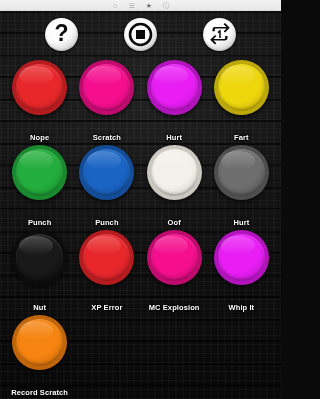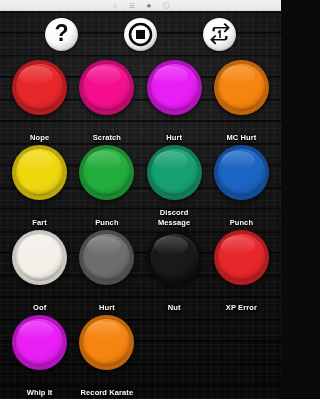--- a/index.html
+++ b/index.html
@@ -177,116 +177,107 @@
 
     <div class="pad-cell">
       <div class="pad">
         <span class="rim" style="background: radial-gradient(circle at 50% 46%, rgb(178, 19, 189) 60%, rgb(178, 19, 189) 78%, rgba(0, 0, 0, 0.55) 100%);"></span>
         <span class="face" style="background: radial-gradient(circle at 38% 30%, rgb(232, 30, 245) 0%, rgb(232, 30, 245) 55%, rgb(178, 19, 189) 100%); box-shadow: rgba(0, 0, 0, 0.3) 0px -2px 3px inset, rgba(255, 255, 255, 0.18) 0px 1px 2px inset;"></span>
         <span class="gloss"></span>
       </div>
       <div class="pad-label">Hurt</div>
     </div>
 
+
+    <div class="pad-cell">
+      <div class="pad">
+        <span class="rim" style="background: radial-gradient(circle at 50% 46%, rgb(189, 168, 10) 60%, rgb(189, 168, 10) 78%, rgba(0, 0, 0, 0.55) 100%);"></span>
+        <span class="face" style="background: radial-gradient(circle at 38% 30%, rgb(239, 215, 14) 0%, rgb(239, 215, 14) 55%, rgb(189, 168, 10) 100%); box-shadow: rgba(0, 0, 0, 0.3) 0px -2px 3px inset, rgba(255, 255, 255, 0.18) 0px 1px 2px inset;"></span>
+        <span class="gloss"></span>
+      </div>
+      <div class="pad-label">Fart</div>
+    </div>
+
+    <div class="pad-cell">
+      <div class="pad">
+        <span class="rim" style="background: radial-gradient(circle at 50% 46%, rgb(26, 138, 46) 60%, rgb(26, 138, 46) 78%, rgba(0, 0, 0, 0.55) 100%);"></span>
+        <span class="face" style="background: radial-gradient(circle at 38% 30%, rgb(35, 173, 60) 0%, rgb(35, 173, 60) 55%, rgb(26, 138, 46) 100%); box-shadow: rgba(0, 0, 0, 0.3) 0px -2px 3px inset, rgba(255, 255, 255, 0.18) 0px 1px 2px inset;"></span>
+        <span class="gloss"></span>
+      </div>
+      <div class="pad-label">Punch</div>
+    </div>
+
+
+
+    <div class="pad-cell">
+      <div class="pad">
+        <span class="rim" style="background: radial-gradient(circle at 50% 46%, rgb(19, 77, 154) 60%, rgb(19, 77, 154) 78%, rgba(0, 0, 0, 0.55) 100%);"></span>
+        <span class="face" style="background: radial-gradient(circle at 38% 30%, rgb(26, 100, 196) 0%, rgb(26, 100, 196) 55%, rgb(19, 77, 154) 100%); box-shadow: rgba(0, 0, 0, 0.3) 0px -2px 3px inset, rgba(255, 255, 255, 0.18) 0px 1px 2px inset;"></span>
+        <span class="gloss"></span>
+      </div>
+      <div class="pad-label">Punch</div>
+    </div>
+
+    <div class="pad-cell">
+      <div class="pad">
+        <span class="rim" style="background: radial-gradient(circle at 50% 46%, rgb(201, 199, 192) 60%, rgb(201, 199, 192) 78%, rgba(0, 0, 0, 0.55) 100%);"></span>
+        <span class="face" style="background: radial-gradient(circle at 38% 30%, rgb(242, 240, 233) 0%, rgb(242, 240, 233) 55%, rgb(201, 199, 192) 100%); box-shadow: rgba(0, 0, 0, 0.3) 0px -2px 3px inset, rgba(255, 255, 255, 0.18) 0px 1px 2px inset;"></span>
+        <span class="gloss"></span>
+      </div>
+      <div class="pad-label">Oof</div>
+    </div>
+
+    <div class="pad-cell">
+      <div class="pad">
+        <span class="rim" style="background: radial-gradient(circle at 50% 46%, rgb(78, 78, 78) 60%, rgb(78, 78, 78) 78%, rgba(0, 0, 0, 0.55) 100%);"></span>
+        <span class="face" style="background: radial-gradient(circle at 38% 30%, rgb(110, 110, 110) 0%, rgb(110, 110, 110) 55%, rgb(78, 78, 78) 100%); box-shadow: rgba(0, 0, 0, 0.3) 0px -2px 3px inset, rgba(255, 255, 255, 0.18) 0px 1px 2px inset;"></span>
+        <span class="gloss"></span>
+      </div>
+      <div class="pad-label">Hurt</div>
+    </div>
+
+    <div class="pad-cell">
+      <div class="pad">
+        <span class="rim" style="background: radial-gradient(circle at 50% 46%, rgb(12, 12, 12) 60%, rgb(12, 12, 12) 78%, rgba(0, 0, 0, 0.55) 100%);"></span>
+        <span class="face" style="background: radial-gradient(circle at 38% 30%, rgb(25, 25, 25) 0%, rgb(25, 25, 25) 55%, rgb(12, 12, 12) 100%); box-shadow: rgba(0, 0, 0, 0.3) 0px -2px 3px inset, rgba(255, 255, 255, 0.18) 0px 1px 2px inset;"></span>
+        <span class="gloss"></span>
+      </div>
+      <div class="pad-label">Nut</div>
+    </div>
+
+    <div class="pad-cell">
+      <div class="pad">
+        <span class="rim" style="background: radial-gradient(circle at 50% 46%, rgb(181, 27, 31) 60%, rgb(181, 27, 31) 78%, rgba(0, 0, 0, 0.55) 100%);"></span>
+        <span class="face" style="background: radial-gradient(circle at 38% 30%, rgb(232, 39, 43) 0%, rgb(232, 39, 43) 55%, rgb(181, 27, 31) 100%); box-shadow: rgba(0, 0, 0, 0.3) 0px -2px 3px inset, rgba(255, 255, 255, 0.18) 0px 1px 2px inset;"></span>
+        <span class="gloss"></span>
+      </div>
+      <div class="pad-label">XP Error</div>
+    </div>
+
+    <div class="pad-cell">
+      <div class="pad">
+        <span class="rim" style="background: radial-gradient(circle at 50% 46%, rgb(192, 10, 110) 60%, rgb(192, 10, 110) 78%, rgba(0, 0, 0, 0.55) 100%);"></span>
+        <span class="face" style="background: radial-gradient(circle at 38% 30%, rgb(245, 15, 142) 0%, rgb(245, 15, 142) 55%, rgb(192, 10, 110) 100%); box-shadow: rgba(0, 0, 0, 0.3) 0px -2px 3px inset, rgba(255, 255, 255, 0.18) 0px 1px 2px inset;"></span>
+        <span class="gloss"></span>
+      </div>
+      <div class="pad-label">MC Explosion</div>
+    </div>
+
+    <div class="pad-cell">
+      <div class="pad">
+        <span class="rim" style="background: radial-gradient(circle at 50% 46%, rgb(178, 19, 189) 60%, rgb(178, 19, 189) 78%, rgba(0, 0, 0, 0.55) 100%);"></span>
+        <span class="face" style="background: radial-gradient(circle at 38% 30%, rgb(232, 30, 245) 0%, rgb(232, 30, 245) 55%, rgb(178, 19, 189) 100%); box-shadow: rgba(0, 0, 0, 0.3) 0px -2px 3px inset, rgba(255, 255, 255, 0.18) 0px 1px 2px inset;"></span>
+        <span class="gloss"></span>
+      </div>
+      <div class="pad-label">Whip It</div>
+    </div>
+
     <div class="pad-cell">
       <div class="pad">
         <span class="rim" style="background: radial-gradient(circle at 50% 46%, rgb(192, 101, 10) 60%, rgb(192, 101, 10) 78%, rgba(0, 0, 0, 0.55) 100%);"></span>
         <span class="face" style="background: radial-gradient(circle at 38% 30%, rgb(245, 132, 16) 0%, rgb(245, 132, 16) 55%, rgb(192, 101, 10) 100%); box-shadow: rgba(0, 0, 0, 0.3) 0px -2px 3px inset, rgba(255, 255, 255, 0.18) 0px 1px 2px inset;"></span>
         <span class="gloss"></span>
       </div>
-      <div class="pad-label">MC Hurt</div>
-    </div>
-
-    <div class="pad-cell">
-      <div class="pad">
-        <span class="rim" style="background: radial-gradient(circle at 50% 46%, rgb(189, 168, 10) 60%, rgb(189, 168, 10) 78%, rgba(0, 0, 0, 0.55) 100%);"></span>
-        <span class="face" style="background: radial-gradient(circle at 38% 30%, rgb(239, 215, 14) 0%, rgb(239, 215, 14) 55%, rgb(189, 168, 10) 100%); box-shadow: rgba(0, 0, 0, 0.3) 0px -2px 3px inset, rgba(255, 255, 255, 0.18) 0px 1px 2px inset;"></span>
-        <span class="gloss"></span>
-      </div>
-      <div class="pad-label">Fart</div>
-    </div>
-
-    <div class="pad-cell">
-      <div class="pad">
-        <span class="rim" style="background: radial-gradient(circle at 50% 46%, rgb(26, 138, 46) 60%, rgb(26, 138, 46) 78%, rgba(0, 0, 0, 0.55) 100%);"></span>
-        <span class="face" style="background: radial-gradient(circle at 38% 30%, rgb(35, 173, 60) 0%, rgb(35, 173, 60) 55%, rgb(26, 138, 46) 100%); box-shadow: rgba(0, 0, 0, 0.3) 0px -2px 3px inset, rgba(255, 255, 255, 0.18) 0px 1px 2px inset;"></span>
-        <span class="gloss"></span>
-      </div>
-      <div class="pad-label">Punch</div>
-    </div>
-
-    <div class="pad-cell">
-      <div class="pad">
-        <span class="rim" style="background: radial-gradient(circle at 50% 46%, rgb(17, 125, 87) 60%, rgb(17, 125, 87) 78%, rgba(0, 0, 0, 0.55) 100%);"></span>
-        <span class="face" style="background: radial-gradient(circle at 38% 30%, rgb(23, 160, 111) 0%, rgb(23, 160, 111) 55%, rgb(17, 125, 87) 100%); box-shadow: rgba(0, 0, 0, 0.3) 0px -2px 3px inset, rgba(255, 255, 255, 0.18) 0px 1px 2px inset;"></span>
-        <span class="gloss"></span>
-      </div>
-      <div class="pad-label">Discord
-Message</div>
-    </div>
-
-
-    <div class="pad-cell">
-      <div class="pad">
-        <span class="rim" style="background: radial-gradient(circle at 50% 46%, rgb(19, 77, 154) 60%, rgb(19, 77, 154) 78%, rgba(0, 0, 0, 0.55) 100%);"></span>
-        <span class="face" style="background: radial-gradient(circle at 38% 30%, rgb(26, 100, 196) 0%, rgb(26, 100, 196) 55%, rgb(19, 77, 154) 100%); box-shadow: rgba(0, 0, 0, 0.3) 0px -2px 3px inset, rgba(255, 255, 255, 0.18) 0px 1px 2px inset;"></span>
-        <span class="gloss"></span>
-      </div>
-      <div class="pad-label">Punch</div>
-    </div>
-
-    <div class="pad-cell">
-      <div class="pad">
-        <span class="rim" style="background: radial-gradient(circle at 50% 46%, rgb(201, 199, 192) 60%, rgb(201, 199, 192) 78%, rgba(0, 0, 0, 0.55) 100%);"></span>
-        <span class="face" style="background: radial-gradient(circle at 38% 30%, rgb(242, 240, 233) 0%, rgb(242, 240, 233) 55%, rgb(201, 199, 192) 100%); box-shadow: rgba(0, 0, 0, 0.3) 0px -2px 3px inset, rgba(255, 255, 255, 0.18) 0px 1px 2px inset;"></span>
-        <span class="gloss"></span>
-      </div>
-      <div class="pad-label">Oof</div>
-    </div>
-
-    <div class="pad-cell">
-      <div class="pad">
-        <span class="rim" style="background: radial-gradient(circle at 50% 46%, rgb(78, 78, 78) 60%, rgb(78, 78, 78) 78%, rgba(0, 0, 0, 0.55) 100%);"></span>
-        <span class="face" style="background: radial-gradient(circle at 38% 30%, rgb(110, 110, 110) 0%, rgb(110, 110, 110) 55%, rgb(78, 78, 78) 100%); box-shadow: rgba(0, 0, 0, 0.3) 0px -2px 3px inset, rgba(255, 255, 255, 0.18) 0px 1px 2px inset;"></span>
-        <span class="gloss"></span>
-      </div>
-      <div class="pad-label">Hurt</div>
-    </div>
-
-    <div class="pad-cell">
-      <div class="pad">
-        <span class="rim" style="background: radial-gradient(circle at 50% 46%, rgb(12, 12, 12) 60%, rgb(12, 12, 12) 78%, rgba(0, 0, 0, 0.55) 100%);"></span>
-        <span class="face" style="background: radial-gradient(circle at 38% 30%, rgb(25, 25, 25) 0%, rgb(25, 25, 25) 55%, rgb(12, 12, 12) 100%); box-shadow: rgba(0, 0, 0, 0.3) 0px -2px 3px inset, rgba(255, 255, 255, 0.18) 0px 1px 2px inset;"></span>
-        <span class="gloss"></span>
-      </div>
-      <div class="pad-label">Nut</div>
-    </div>
-
-    <div class="pad-cell">
-      <div class="pad">
-        <span class="rim" style="background: radial-gradient(circle at 50% 46%, rgb(181, 27, 31) 60%, rgb(181, 27, 31) 78%, rgba(0, 0, 0, 0.55) 100%);"></span>
-        <span class="face" style="background: radial-gradient(circle at 38% 30%, rgb(232, 39, 43) 0%, rgb(232, 39, 43) 55%, rgb(181, 27, 31) 100%); box-shadow: rgba(0, 0, 0, 0.3) 0px -2px 3px inset, rgba(255, 255, 255, 0.18) 0px 1px 2px inset;"></span>
-        <span class="gloss"></span>
-      </div>
-      <div class="pad-label">XP Error</div>
-    </div>
-
-
-    <div class="pad-cell">
-      <div class="pad">
-        <span class="rim" style="background: radial-gradient(circle at 50% 46%, rgb(178, 19, 189) 60%, rgb(178, 19, 189) 78%, rgba(0, 0, 0, 0.55) 100%);"></span>
-        <span class="face" style="background: radial-gradient(circle at 38% 30%, rgb(232, 30, 245) 0%, rgb(232, 30, 245) 55%, rgb(178, 19, 189) 100%); box-shadow: rgba(0, 0, 0, 0.3) 0px -2px 3px inset, rgba(255, 255, 255, 0.18) 0px 1px 2px inset;"></span>
-        <span class="gloss"></span>
-      </div>
-      <div class="pad-label">Whip It</div>
-    </div>
-
-    <div class="pad-cell">
-      <div class="pad">
-        <span class="rim" style="background: radial-gradient(circle at 50% 46%, rgb(192, 101, 10) 60%, rgb(192, 101, 10) 78%, rgba(0, 0, 0, 0.55) 100%);"></span>
-        <span class="face" style="background: radial-gradient(circle at 38% 30%, rgb(245, 132, 16) 0%, rgb(245, 132, 16) 55%, rgb(192, 101, 10) 100%); box-shadow: rgba(0, 0, 0, 0.3) 0px -2px 3px inset, rgba(255, 255, 255, 0.18) 0px 1px 2px inset;"></span>
-        <span class="gloss"></span>
-      </div>
-      <div class="pad-label">Record Karate</div>
+      <div class="pad-label">Record Scratch</div>
     </div>
 
   </div>
 </div>
 
 </body></html>

